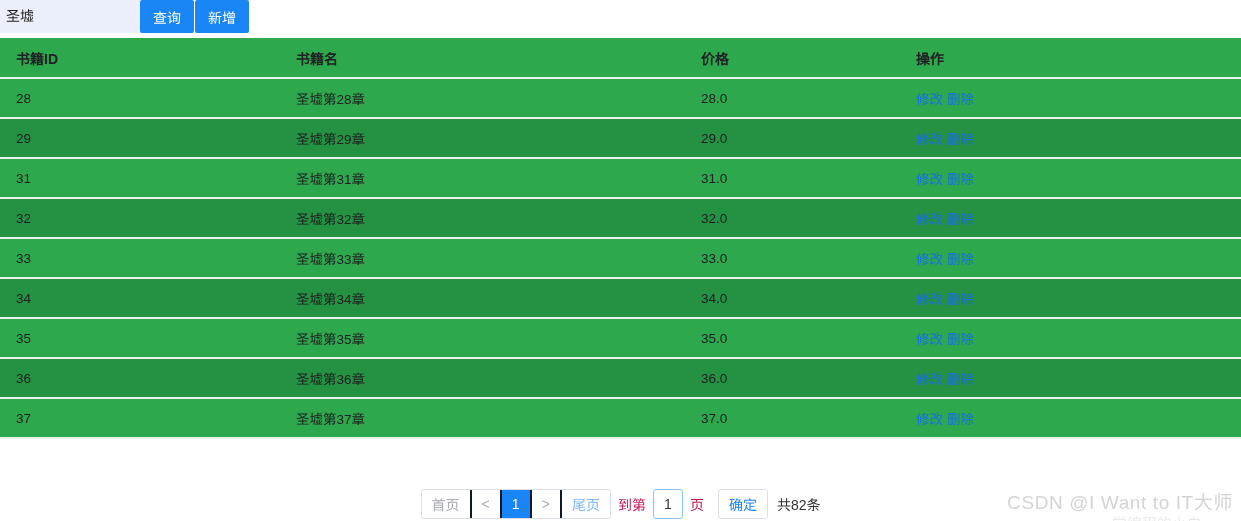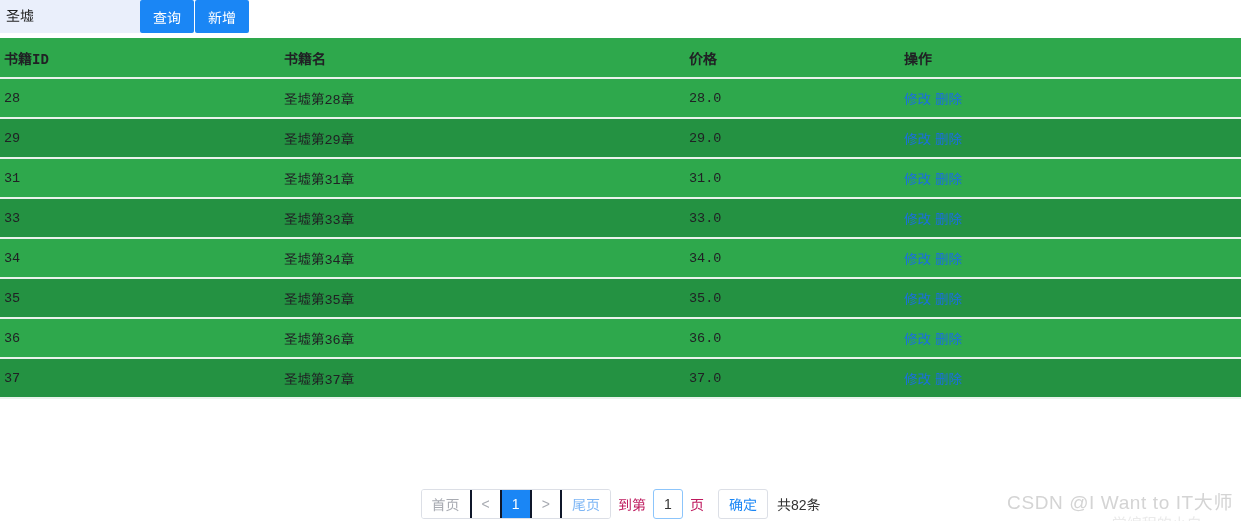--- a/index.html
+++ b/index.html
@@ -60,25 +60,24 @@
     width: 1241px;
     border-collapse: collapse;
     table-layout: fixed;
   }
   table.books th,
   table.books td {
     text-align: left;
     font-size: 13.5px;
     color: #202124;
     font-weight: normal;
-    padding: 0 0 0 4px;
+    padding: 0 0 0 16px;
     height: 40px;
     vertical-align: middle;
     border-bottom: 2px solid #e9f3ec;
-    font-family: Liberation Mono, monospace;
   }
   table.books thead th {
     font-weight: bold;
     background: #2ea84c;
     height: 40px;
     font-size: 14px;
   }
   table.books tbody tr:nth-child(odd)  td { background: #2ea84c; }
   table.books tbody tr:nth-child(even) td { background: #249242; }
 
@@ -231,20 +230,26 @@
           <td class="cell-price">29.0</td>
           <td class="cell-ops"><a class="op-link">修改</a><a class="op-link">删除</a></td>
         </tr>
         <tr>
           <td>31</td>
           <td class="cell-name">圣墟第31章</td>
           <td class="cell-price">31.0</td>
           <td class="cell-ops"><a class="op-link">修改</a><a class="op-link">删除</a></td>
         </tr>
         <tr>
+          <td>32</td>
+          <td class="cell-name">圣墟第32章</td>
+          <td class="cell-price">32.0</td>
+          <td class="cell-ops"><a class="op-link">修改</a><a class="op-link">删除</a></td>
+        </tr>
+        <tr>
           <td>33</td>
           <td class="cell-name">圣墟第33章</td>
           <td class="cell-price">33.0</td>
           <td class="cell-ops"><a class="op-link">修改</a><a class="op-link">删除</a></td>
         </tr>
         <tr>
           <td>34</td>
           <td class="cell-name">圣墟第34章</td>
           <td class="cell-price">34.0</td>
           <td class="cell-ops"><a class="op-link">修改</a><a class="op-link">删除</a></td>

